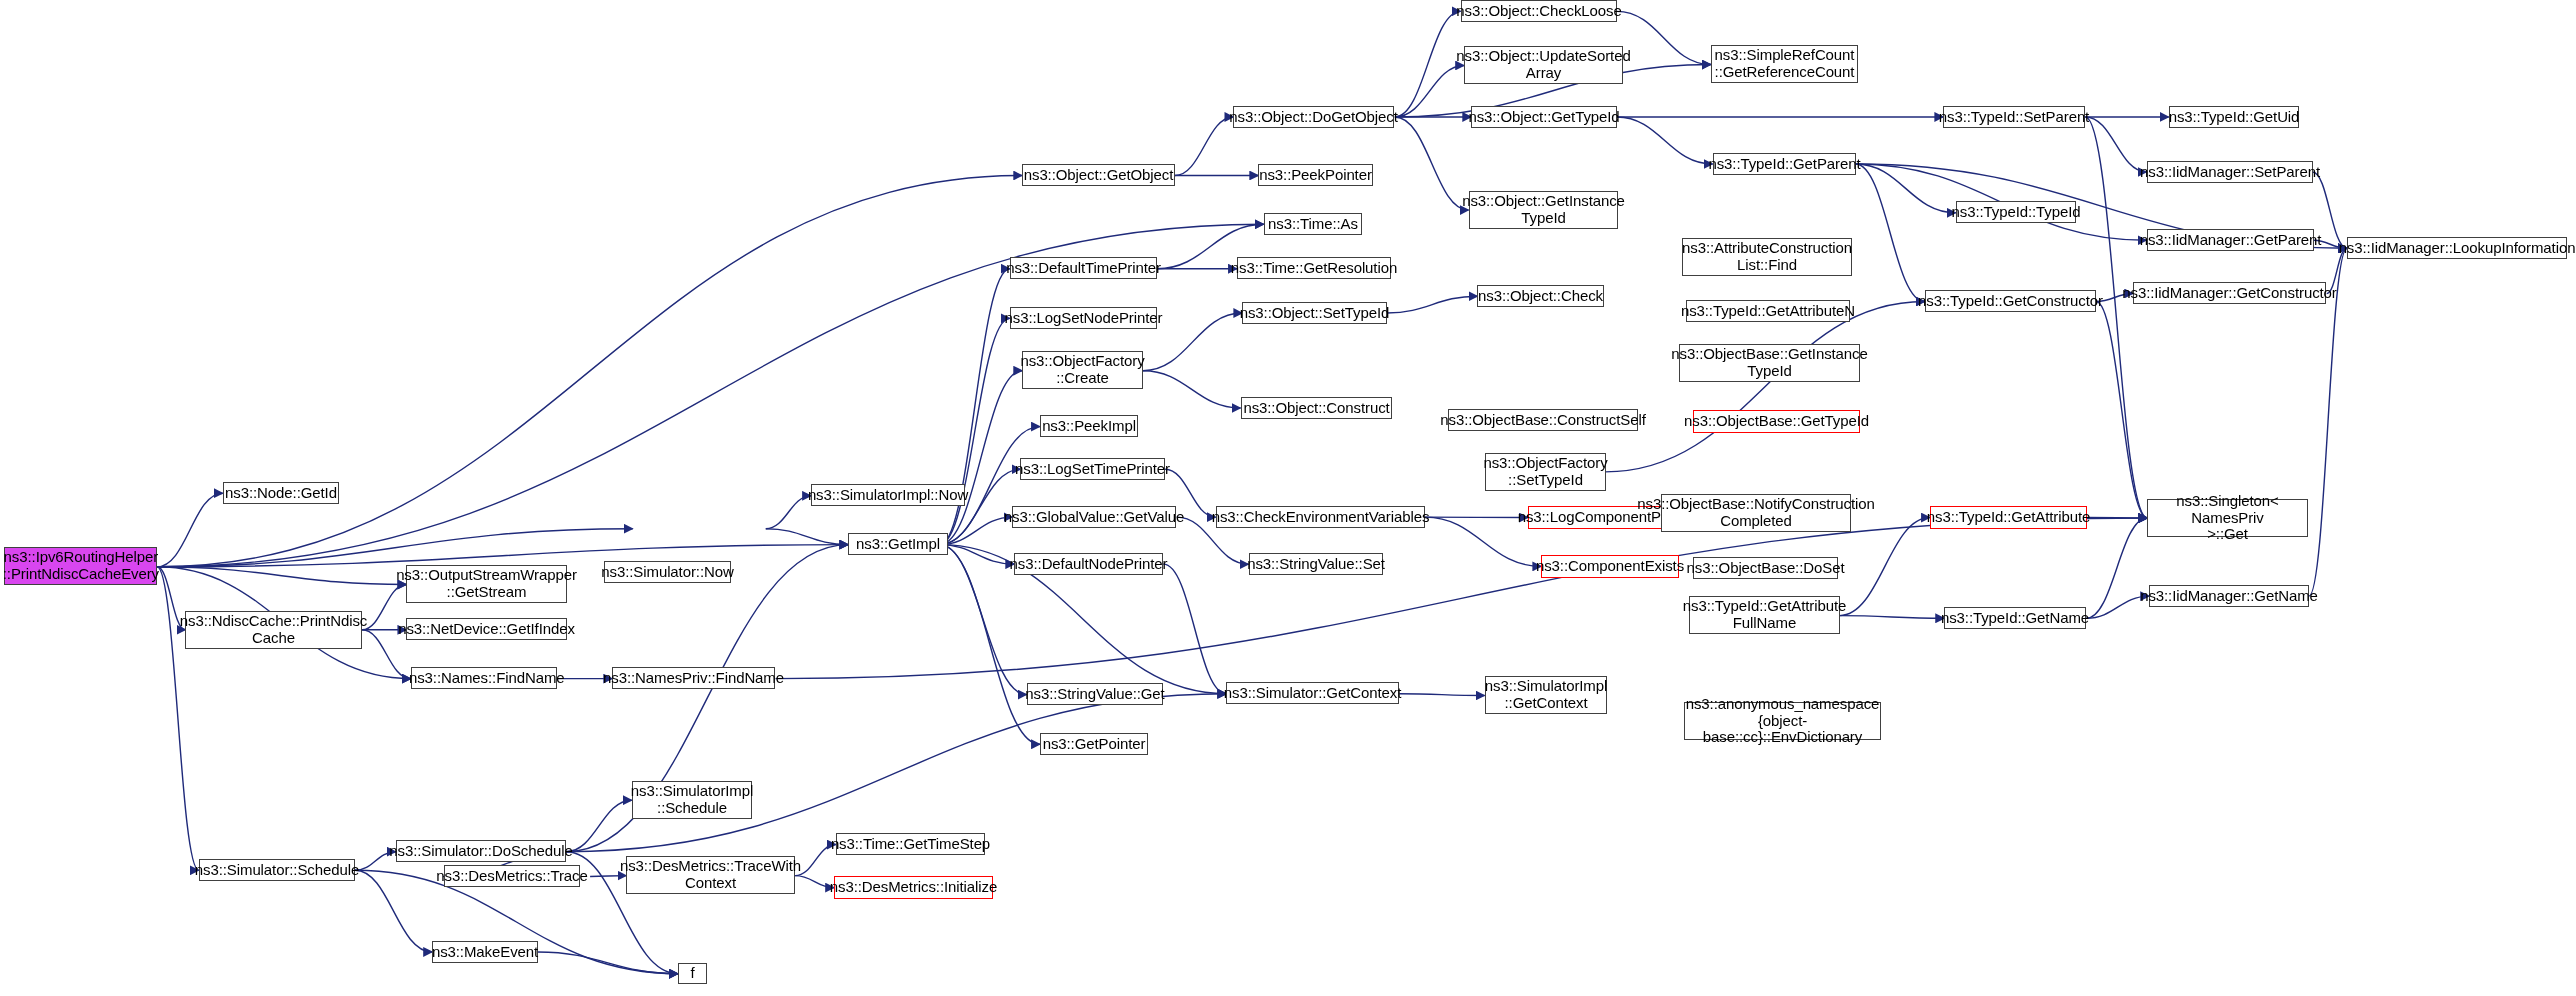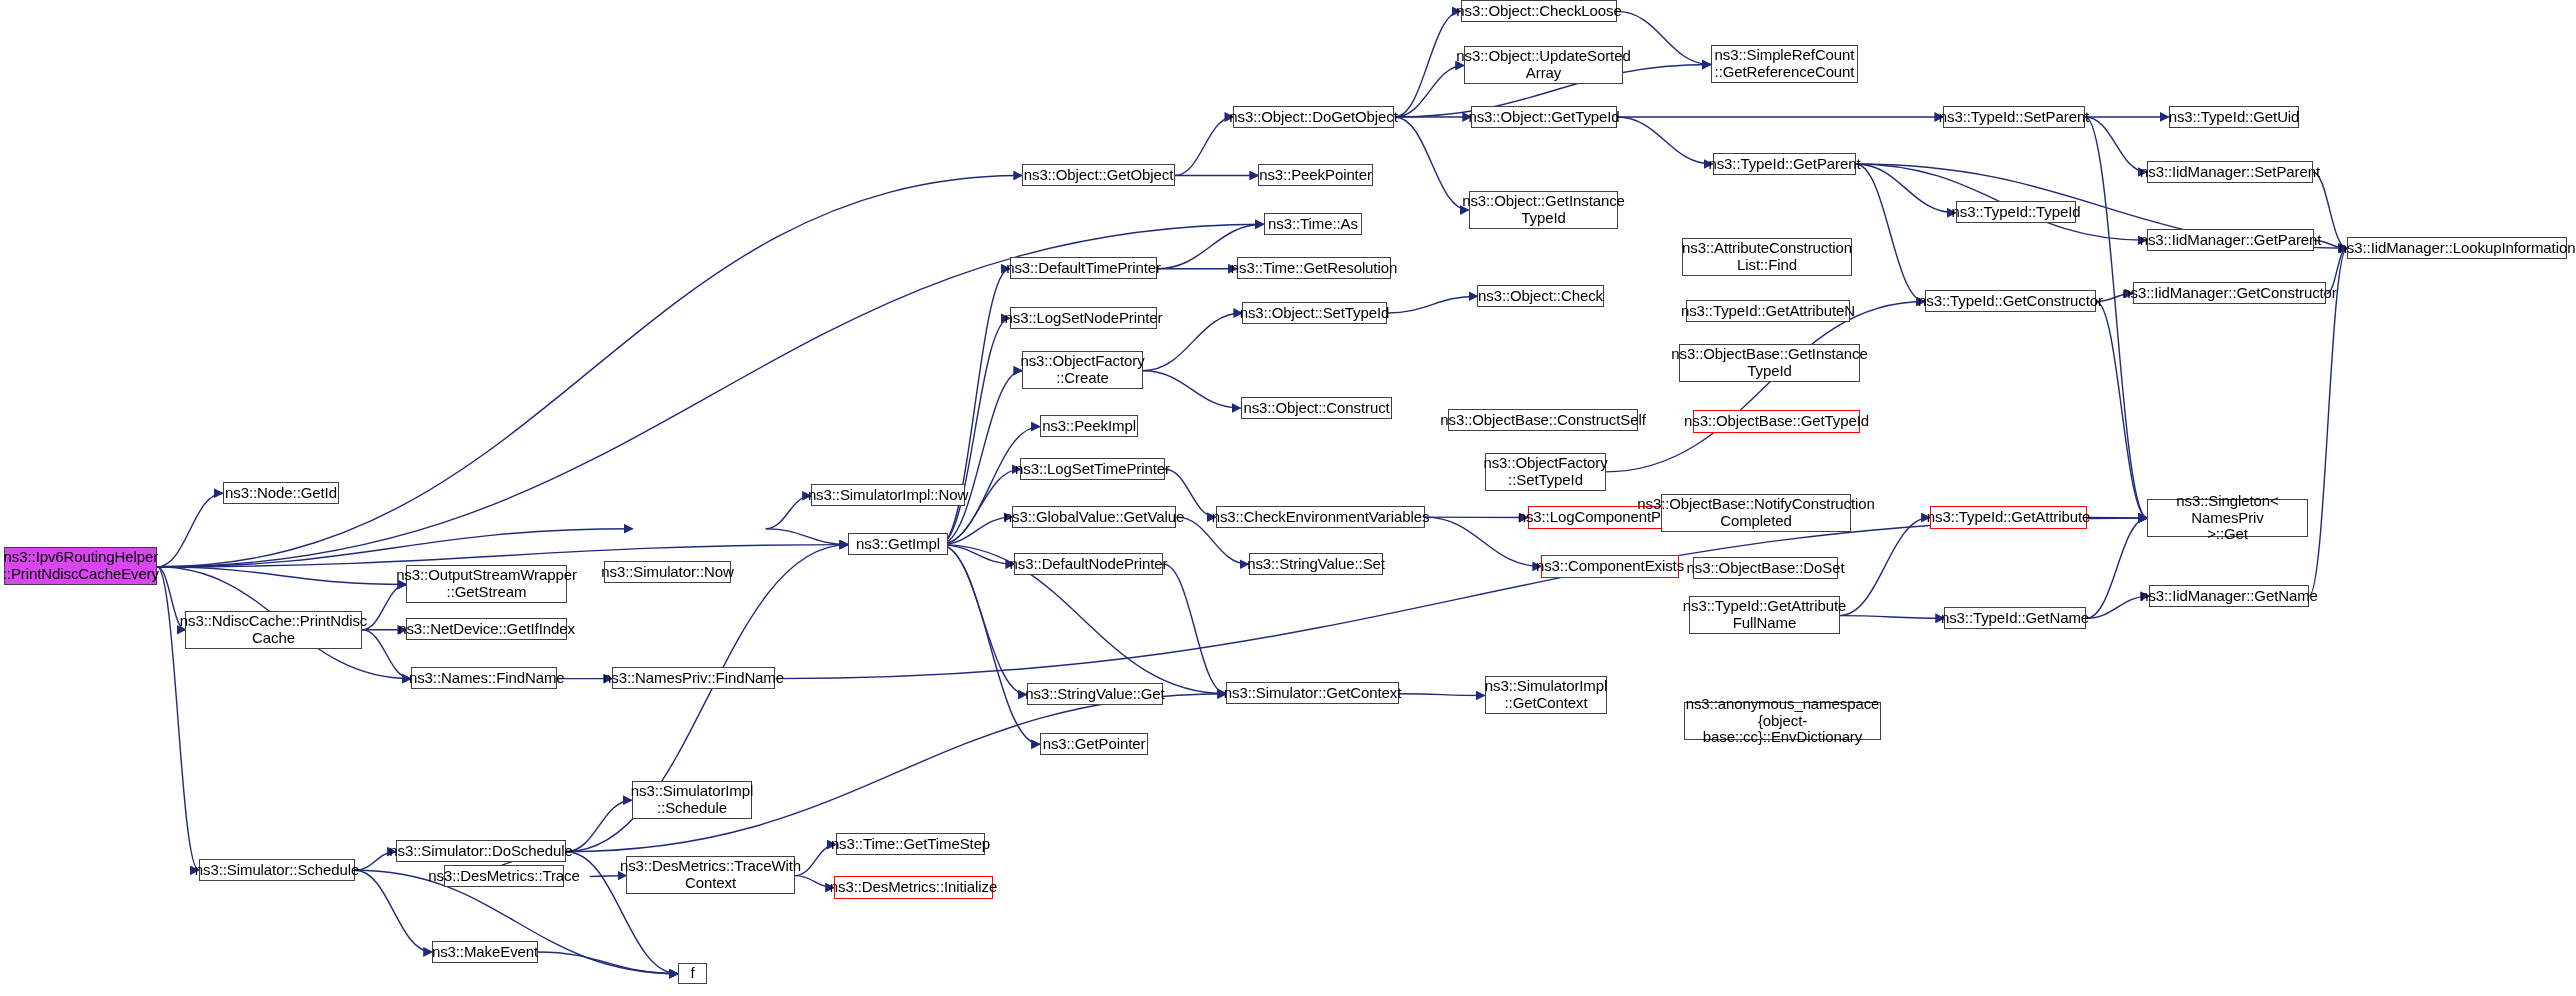--- a/index.html
+++ b/index.html
@@ -145,21 +145,21 @@
 Cache</div>
       <div class="node" style="left: 406px; top: 618px; width: 161px; height: 22px;">ns3::NetDevice::GetIfIndex</div>
       <div class="node" style="left: 411px; top: 667px; width: 146px; height: 22px; padding-left: 9px;">ns3::Names::FindName</div>
       <div class="node" style="left: 612px; top: 667px; width: 163px; height: 22px;">ns3::NamesPriv::FindName</div>
       <div class="node" style="left: 199px; top: 859px; width: 156px; height: 22px;">ns3::Simulator::Schedule</div>
       <div class="node" style="left: 432px; top: 941px; width: 106px; height: 22px;">ns3::MakeEvent</div>
       <div class="node" style="left: 678px; top: 963px; width: 29px; height: 21px;">f</div>
       <div class="node" style="left: 396px; top: 840px; width: 170px; height: 22px;">ns3::Simulator::DoSchedule</div>
       <div class="node" style="left: 632px; top: 781px; width: 120px; height: 38px;">ns3::SimulatorImpl
 ::Schedule</div>
-      <div class="node" style="left: 444px; top: 865px; width: 120px; height: 22px;">ns3::DesMetrics::Trace</div>
+      <div class="node" style="left: 444px; top: 865px; width: 136px; height: 22px;">ns3::DesMetrics::Trace</div>
       <div class="node" style="left: 626px; top: 856px; width: 169px; height: 38px;">ns3::DesMetrics::TraceWith
 Context</div>
       <div class="node" style="left: 836px; top: 833px; width: 149px; height: 22px;">ns3::Time::GetTimeStep</div>
       <div class="node redborder" style="left: 834px; top: 876px; width: 159px; height: 23px;">ns3::DesMetrics::Initialize</div>
       <div class="node" style="left: 604px; top: 517px; width: 127px; height: 22px; margin-top: 44px;">ns3::Simulator::Now</div>
       <div class="node" style="left: 811px; top: 484px; width: 154px; height: 22px;">ns3::SimulatorImpl::Now</div>
       <div class="node" style="left: 848px; top: 533px; width: 100px; height: 22px;">ns3::GetImpl</div>
       <div class="node" style="left: 1010px; top: 257px; width: 147px; height: 22px;">ns3::DefaultTimePrinter</div>
       <div class="node" style="left: 1010px; top: 307px; width: 147px; height: 22px;">ns3::LogSetNodePrinter</div>
       <div class="node" style="left: 1022px; top: 351px; width: 121px; height: 38px;">ns3::ObjectFactory

